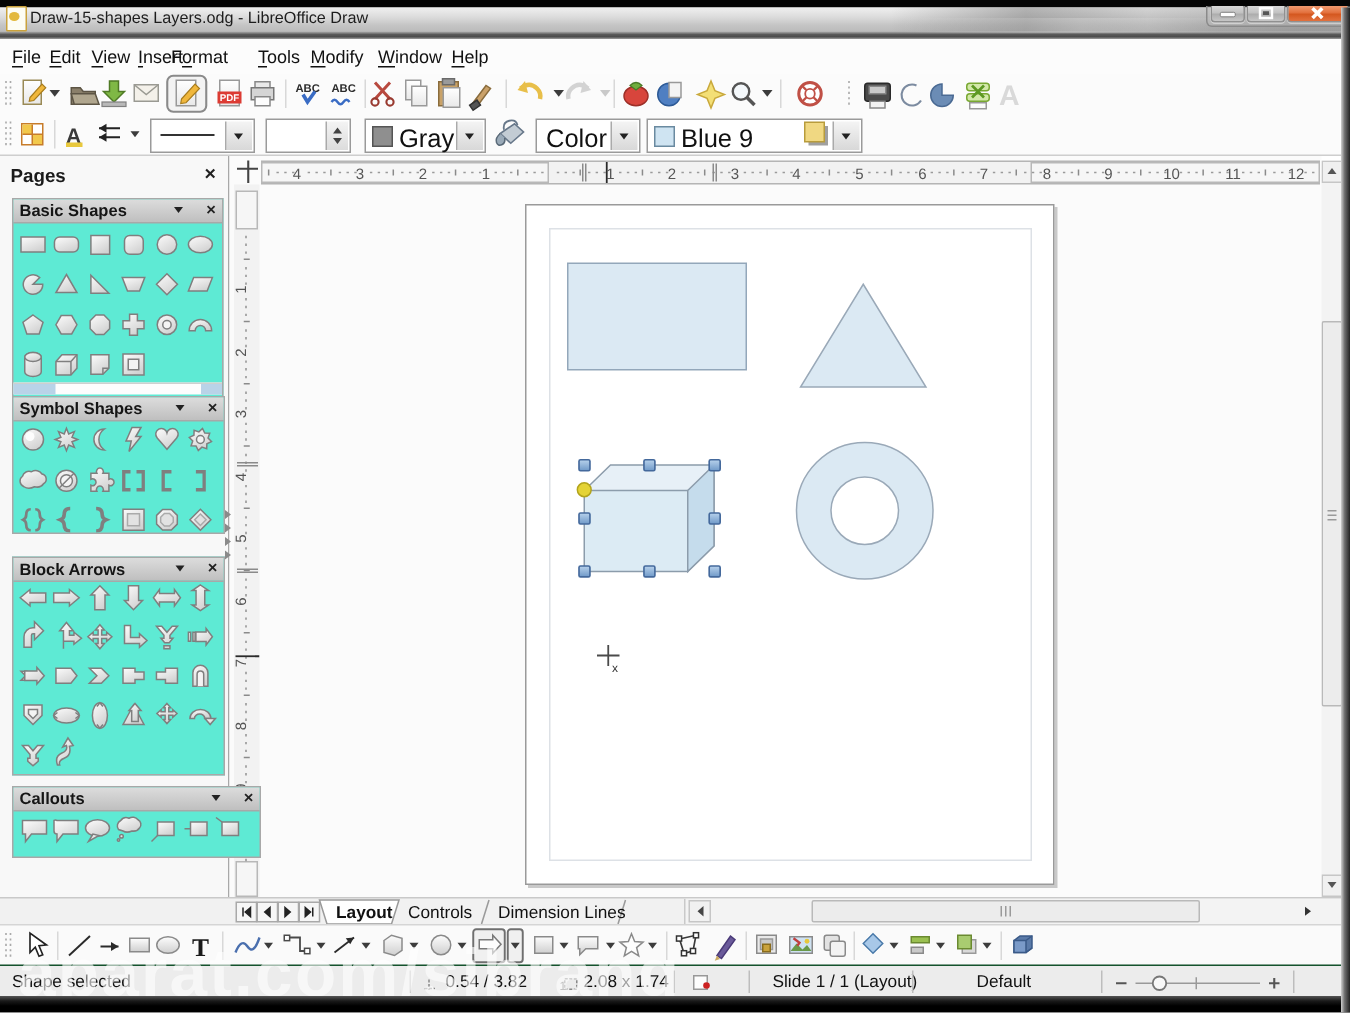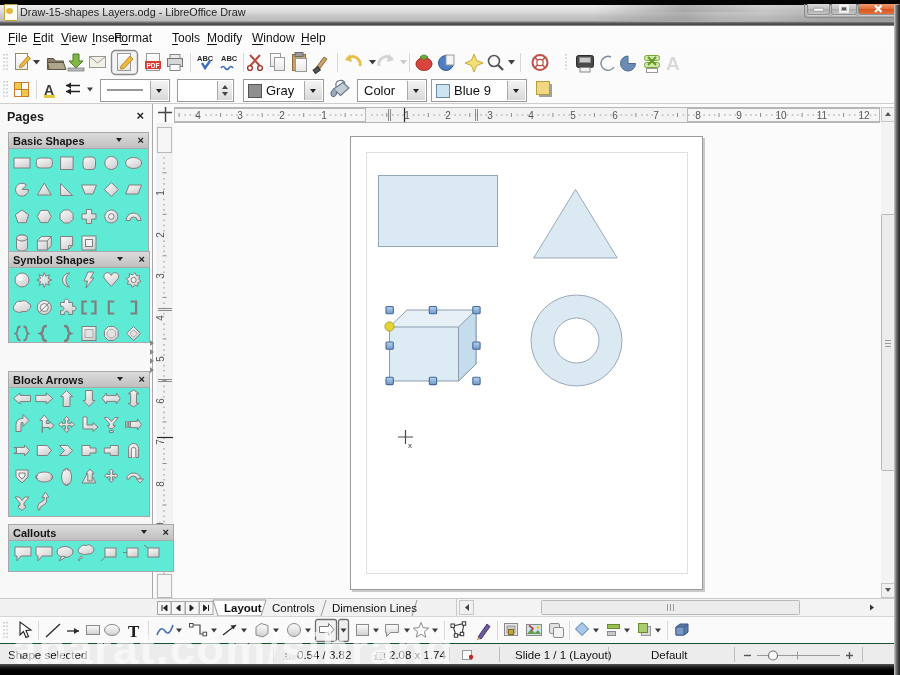--- a/index.html
+++ b/index.html
@@ -25,21 +25,21 @@
   
   .menubar{position:absolute;left:0;top:26px;width:894px;height:23px;background:#fcfcfc;}
   .menubar span{position:absolute;top:5px;font-size:12px;color:#111;}
   .menubar u{text-decoration:underline;text-underline-offset:2px;}
   
   .tb1{position:absolute;left:0;top:49px;width:894px;height:27px;background:#fbfbfb;}
   .tb2{position:absolute;left:0;top:76px;width:894px;height:27px;background:#fbfbfb;border-bottom:1px solid #cecece;}
   .combo{position:absolute;height:21px;background:#fff;border:1px solid #9a9a9a;}
   .combobtn{position:absolute;right:1px;top:1px;bottom:1px;width:17px;background:linear-gradient(#f4f4f4,#d8d8d8);border-left:1px solid #aaa;}
   .combobtn:after{content:"";position:absolute;left:5px;top:8px;border-left:3.5px solid transparent;border-right:3.5px solid transparent;border-top:4px solid #222;}
-  .combotext{position:absolute;top:3px;font-size:13px;color:#111;}
+  .combotext{position:absolute;top:3px;font-size:17px;color:#111;}
   
   .lpanel{position:absolute;left:0;top:104px;width:152px;height:494px;background:#f8f8f8;border-right:1px solid #a8a8a8;}
   .pagehdr{position:absolute;left:7px;top:6px;font-size:12.5px;font-weight:bold;color:#1a1a1a;}
   .shwin{position:absolute;left:8px;background:#5eead4;border:1px solid #a8a8a8;}
   .shhdr{position:absolute;left:0;top:0;right:0;height:15px;background:linear-gradient(#dcdcdc,#bfbfbf);border-bottom:1px solid #a8a8a8;}
   .shhdr .t{position:absolute;left:4px;top:1.5px;font-size:11px;font-weight:bold;color:#151515;}
   .shhdr .dn{position:absolute;right:26px;top:5px;border-left:3.5px solid transparent;border-right:3.5px solid transparent;border-top:4.5px solid #222;}
   .shhdr .x{position:absolute;right:4px;top:0.5px;font-size:11px;color:#222;font-weight:bold;}
   .px{position:absolute;font-size:13px;color:#222;font-weight:bold;}
   
@@ -246,21 +246,21 @@
    </div>
    <svg width="30" height="27" style="position:absolute;left:326px;top:0;">
      <path d="M7.5 13 L17 6.5 L23 12 L14.5 19.5 Z" fill="#c3ccd4" stroke="#68788a" stroke-width="1.1"></path>
      <path d="M10 10.5 q-1 -5 3.5 -6 q4.5 -1 5.5 3" fill="none" stroke="#68788a" stroke-width="1.2"></path>
      <path d="M7.5 13 q-3.5 3 -2.5 6 q1 2.5 3.5 1.5 q2.5 -1 2 -4.5" fill="#9aaab8" stroke="#5a6a78" stroke-width="1"></path>
    </svg>
    <div class="combo" style="left:357px;top:3px;width:68px;">
      <div class="combotext" style="left:6px;">Color</div>
      <div class="combobtn"></div>
    </div>
-   <div class="combo" style="left:431px;top:3px;width:94px;">
+   <div class="combo" style="left:431px;top:3px;width:94px;padding-left:48px;">
      <div style="position:absolute;left:4px;top:3.5px;width:12px;height:12px;background:#cfe4f2;border:1px solid #6a8aa0;"></div>
      <div class="combotext" style="left:22px;">Blue 9</div>
      <div class="combobtn"></div>
    </div>
    <svg width="30" height="27" style="position:absolute;left:530px;top:0;">
      <rect x="9" y="8" width="13" height="13" fill="#a0a0a0"></rect>
      <rect x="6.5" y="5.5" width="13" height="13" fill="#f0d882" stroke="#b89c3c"></rect>
    </svg>
   </div>
 
@@ -313,21 +313,21 @@
             <path d="M63.6 97.5 l-4 0 l0 4" fill="none"></path>
             <rect x="73" y="88" width="14" height="14"></rect>
             <rect x="76.5" y="91.5" width="7" height="7" fill="#f4f4f4"></rect>
           </g>
         </svg>
       <div style="position:absolute;left:0;bottom:1px;height:7px;width:139px;background:#fdfdfd;border-top:1px solid #cfcfcf;">
         <div style="position:absolute;left:0;top:0;width:28px;height:7px;background:#b9d3e8;"></div>
         <div style="position:absolute;right:0;top:0;width:14px;height:7px;background:#b9d3e8;"></div>
       </div>
     </div>
-    <div class="shwin" style="top:147px;width:140px;height:90px;">
+    <div class="shwin" style="top:160px;width:140px;height:90px;">
       <div class="shhdr">
           <span class="t">Symbol Shapes</span>
           <span class="dn"></span>
           <span class="x">×</span>
         </div>
       <svg width="139" height="75" style="position:absolute;left:0;top:15px;">
           <g fill="url(#gf)" stroke="#7f7f7f" stroke-width="1">
             <circle cx="13" cy="13" r="7"></circle>
             <circle cx="11" cy="11" r="3" fill="#fdfdfd" stroke="none"></circle>
             <path d="M42.8 13.0 L39.0 14.5 L40.6 18.3 L36.8 16.7 L35.3 20.5 L33.8 16.7 L30.0 18.3 L31.6 14.5 L27.8 13.0 L31.6 11.5 L30.0 7.7 L33.8 9.3 L35.3 5.5 L36.8 9.3 L40.6 7.7 L39.0 11.5 Z"></path>

